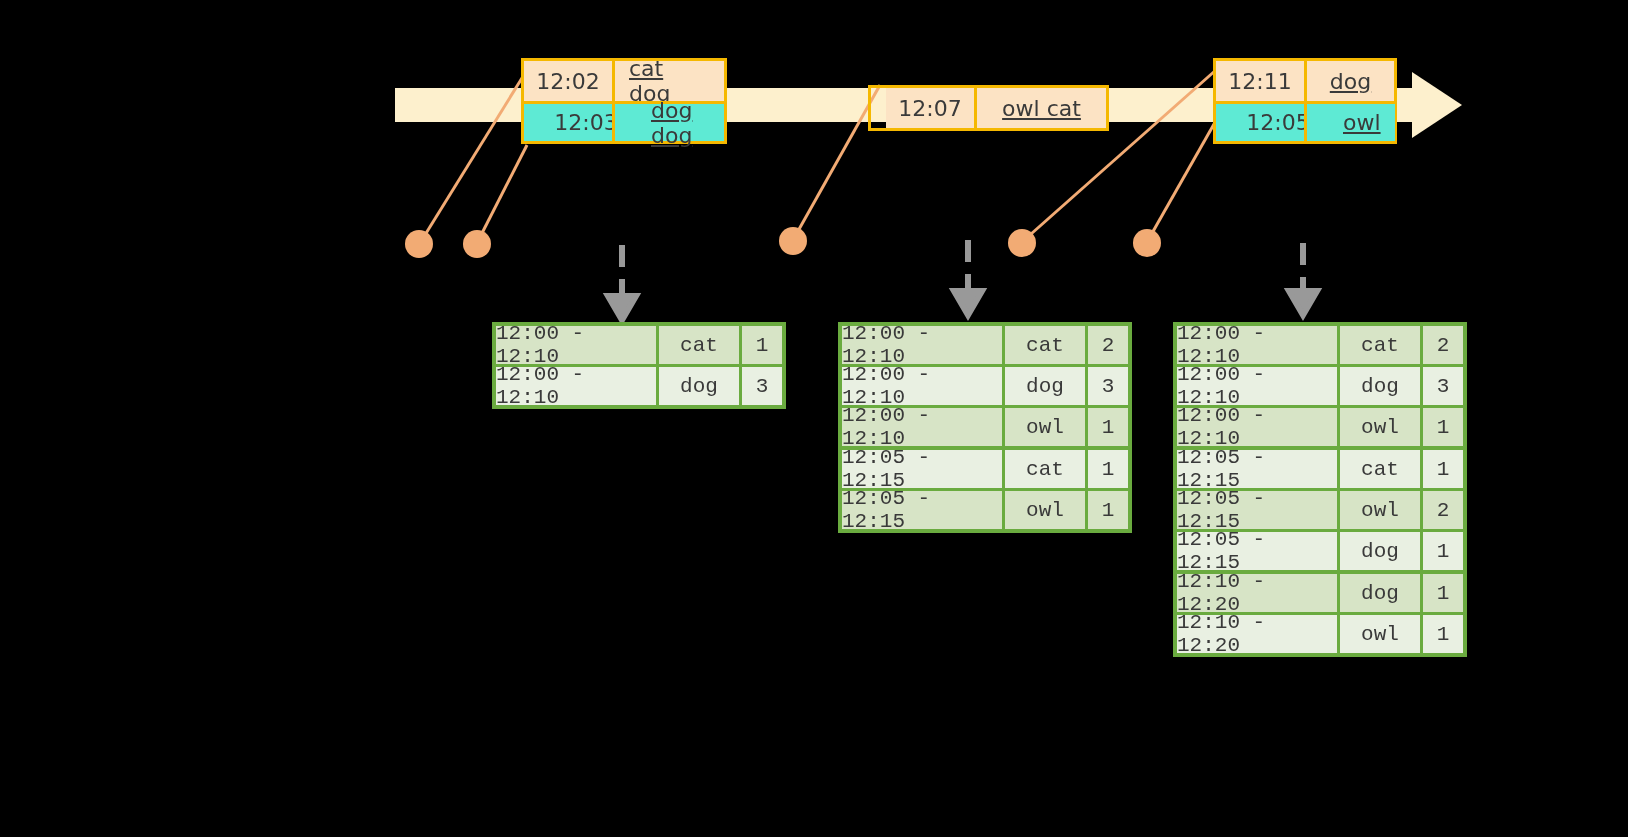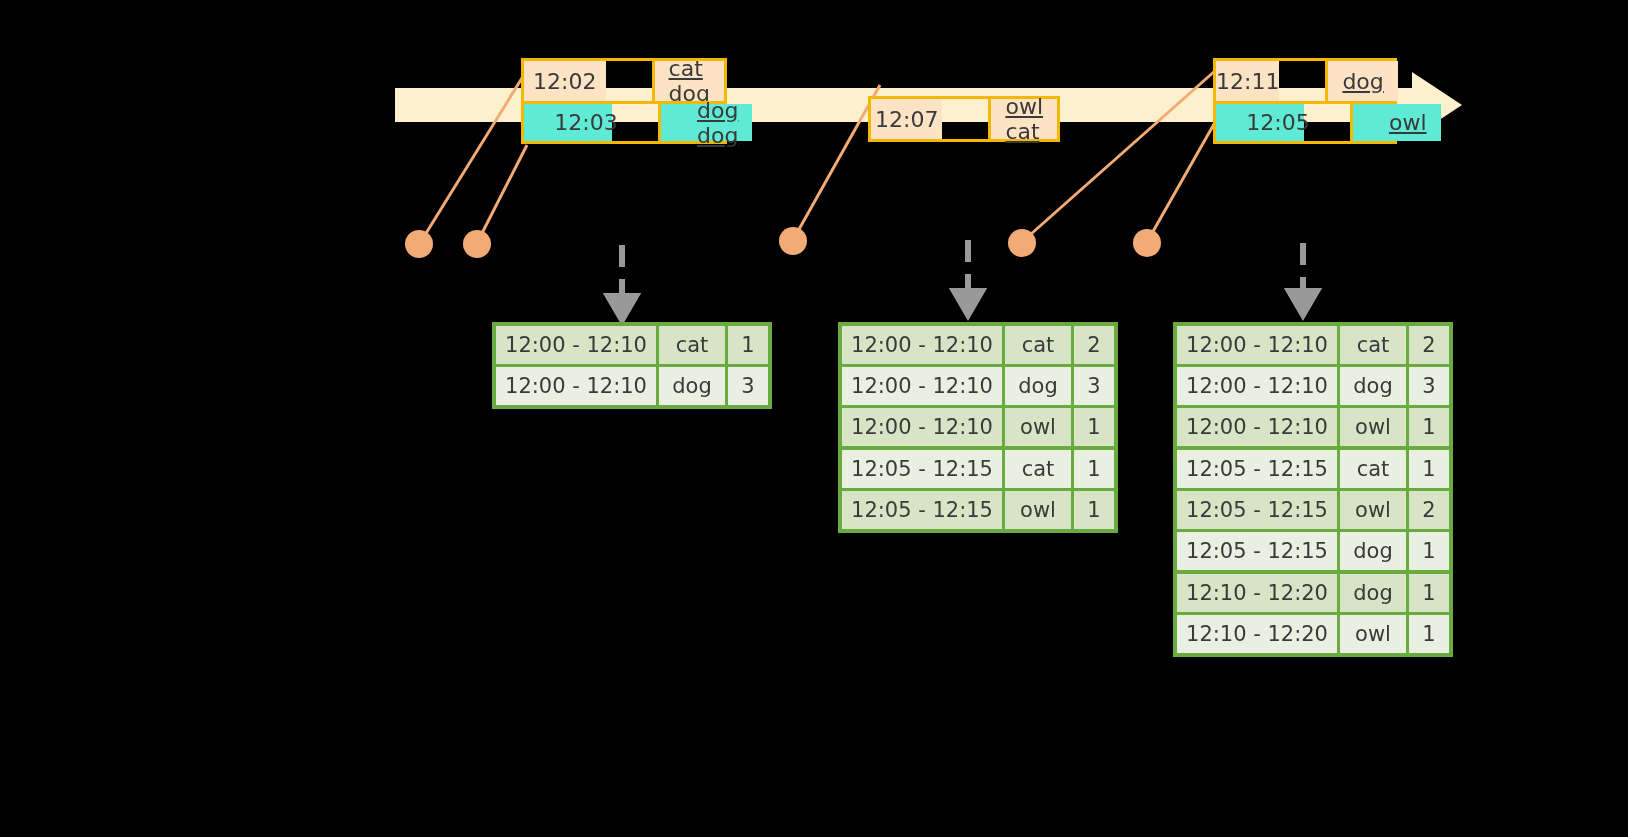--- a/index.html
+++ b/index.html
@@ -31,21 +31,20 @@
     border: 3px solid #f5b800;
     box-sizing: border-box;
     display: flex;
     flex-direction: column;
     z-index: 5;
   }
   .evt-row {
     display: flex;
     height: 40px;
     box-sizing: border-box;
-    gap: 46px;
   }
   .evt-row + .evt-row {
     border-top: 3px solid #f5b800;
   }
   .evt-row.shade-a .evt-time,
   .evt-row.shade-a .evt-words { background: #fce3c4; }
   .evt-row.shade-b .evt-time,
   .evt-row.shade-b .evt-words { background: #5eead4; padding-left: 36px; }
   .evt-time {
     width: 88px;
@@ -68,20 +67,21 @@
     padding: 0 14px;
     text-decoration: underline;
   }
   
   .res-table {
     position: absolute;
     border: 4px solid #6aab3f;
     box-sizing: border-box;
     background: #6aab3f;
     z-index: 4;
+    font-family: Liberation Mono, monospace;
   }
   .res-row {
     display: flex;
     height: 38px;
     box-sizing: border-box;
   }
   .res-row.grp-end { margin-bottom: 4px; }
   .res-cell {
     display: flex;
     align-items: center;
@@ -89,21 +89,21 @@
     font-size: 21px;
     color: #3a3a3a;
     box-sizing: border-box;
     margin-right: 3px;
   }
   .res-cell:last-child { margin-right: 0; }
   .res-row + .res-row { margin-top: 3px; }
   .res-row.shade-a .res-cell { background: #d7e4c6; }
   .res-row.shade-b .res-cell { background: #e9f0e2; }
   .c-window { width: 160px; }
-  .c-word   { width: 66px; }
+  .c-word   { width: 80px; }
   .c-count  { width: 40px; }
 </style>
 </head>
 <body>
 
 <div id="stage">
 
   <svg class="layer" viewBox="0 0 1628 837">
 
     <g>
@@ -144,21 +144,21 @@
     <div class="evt-row shade-a">
       <div class="evt-time">12:02</div>
       <div class="evt-words">cat dog</div>
     </div>
     <div class="evt-row shade-b">
       <div class="evt-time">12:03</div>
       <div class="evt-words">dog dog</div>
     </div>
   </div>
 
-  <div class="evt-box" style="left:868px; top:96px; width:192px;">
+  <div class="evt-box" style="left:868px; top:85px; width:241px;padding-left:15px;">
     <div class="evt-row shade-a">
       <div class="evt-time">12:07</div>
       <div class="evt-words">owl cat</div>
     </div>
   </div>
 
   <div class="evt-box" style="left:1213px; top:58px; width:184px;">
     <div class="evt-row shade-a">
       <div class="evt-time">12:11</div>
       <div class="evt-words">dog</div>

